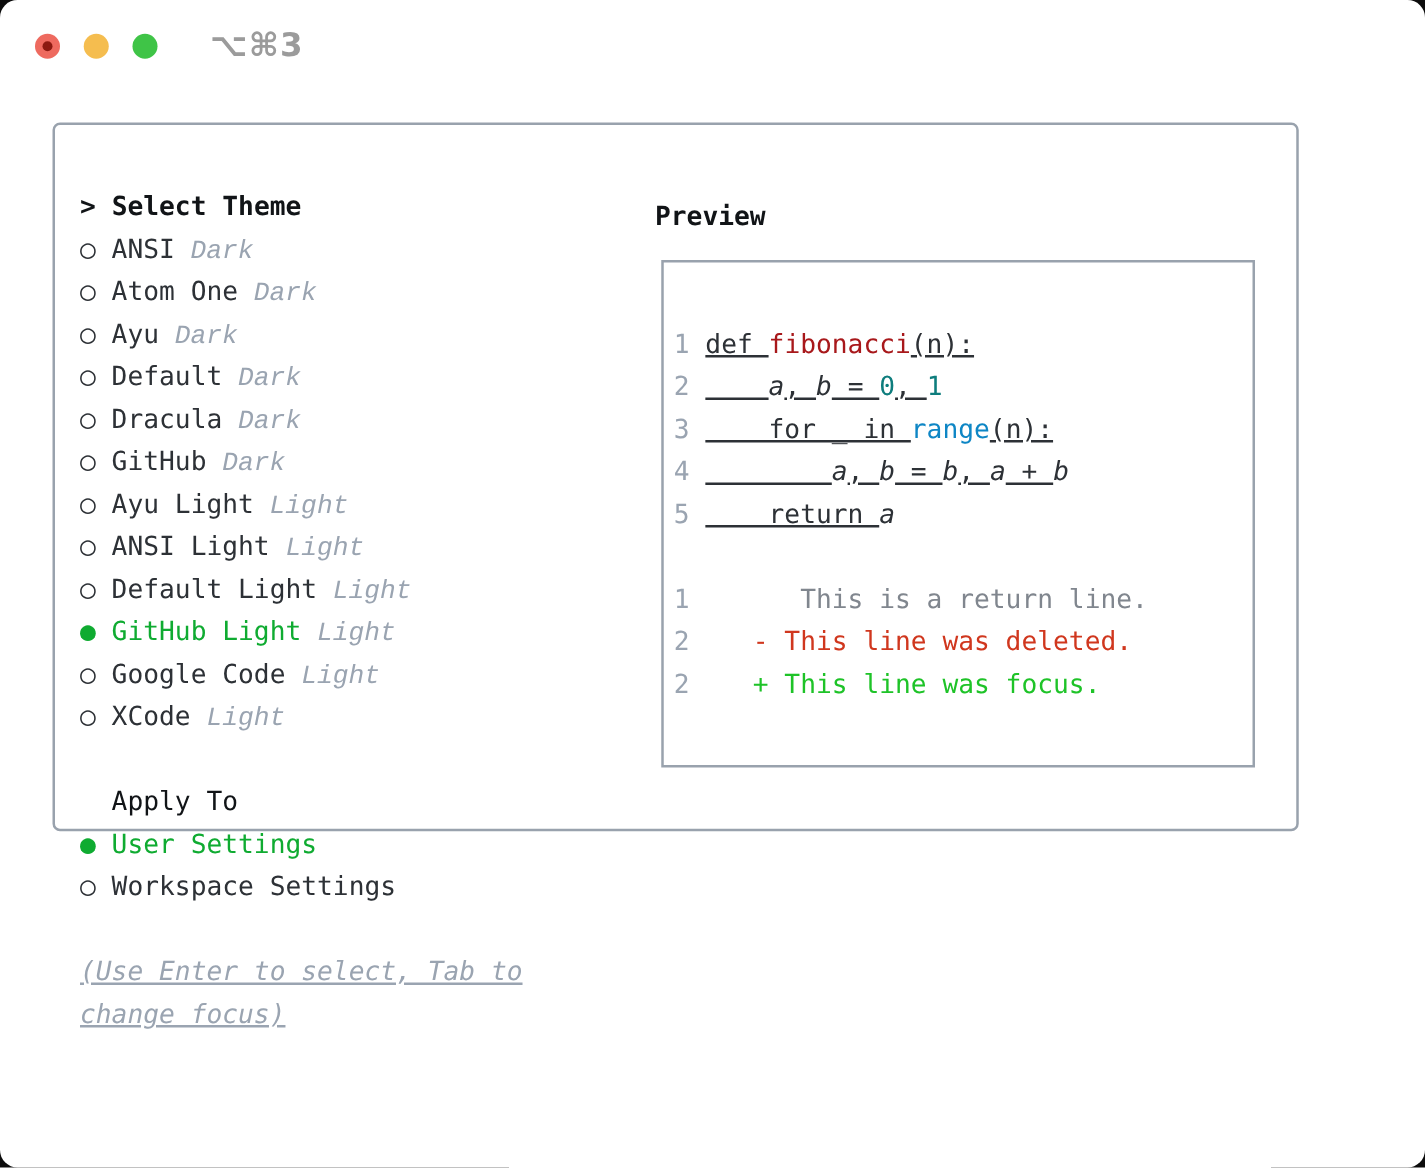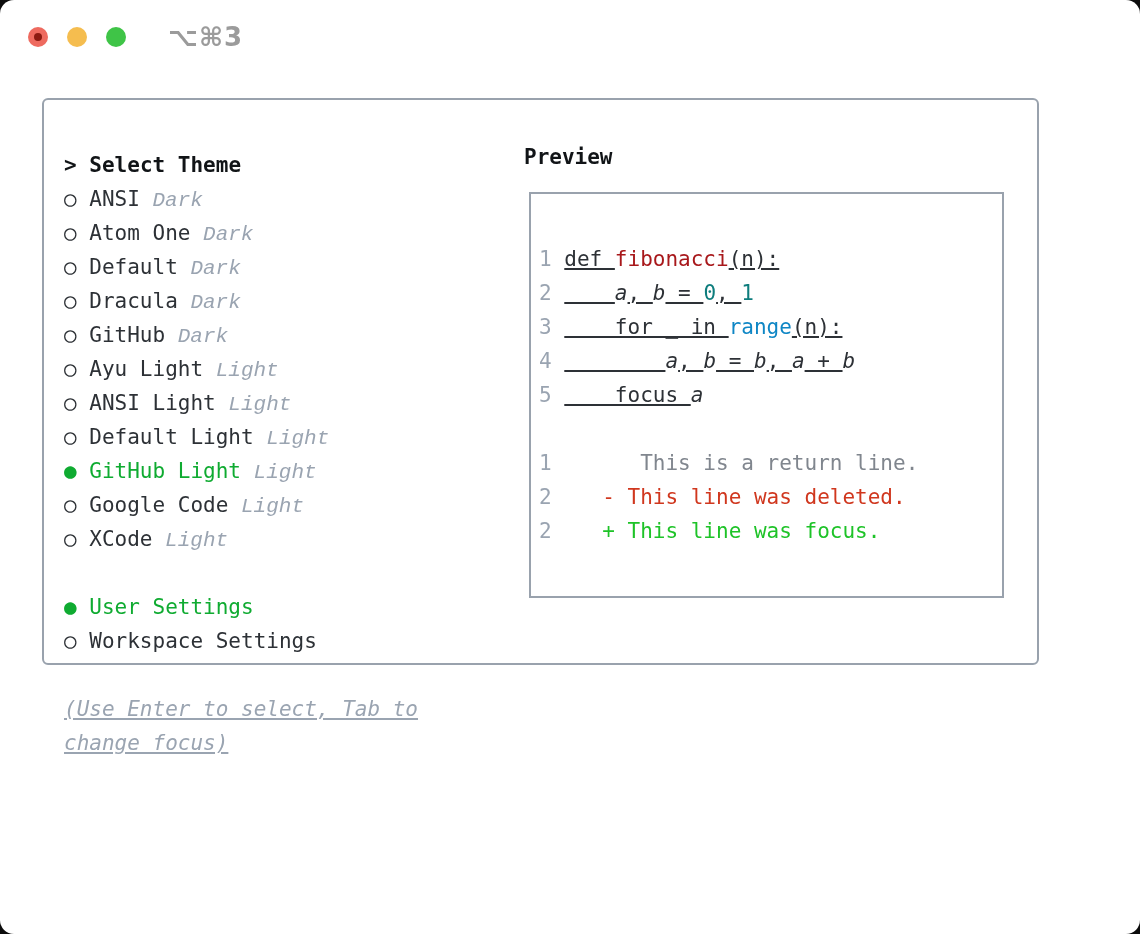--- a/index.html
+++ b/index.html
@@ -39,21 +39,21 @@
   
   .left-col{position:absolute;left:20px;top:48px;color:var(--c-plain,#2d3136);}
   .hdr{font-weight:bold;color:#111417;}
   .marker{display:inline;}
   .theme-item{cursor:pointer;}
   .theme-item .suffix{color:var(--c-gray,#9aa4b1);font-style:italic;font-family:Liberation Mono, monospace;}
   .selected-green{color:var(--c-green,#0fab31);}
   .apply-label{color:#111417;}
   .hint{color:var(--c-gray,#9aa4b1);font-style:italic;text-decoration:underline;}
   
-  .right-col{position:absolute;left:480px;top:40px;}
+  .right-col{position:absolute;left:480px;top:56px;}
   .preview-box{
     margin-top:18px;margin-left:5px;width:475px;height:406px;box-sizing:border-box;
     border:2px solid var(--c-border,#99a2ad);background:#ffffff;
     padding:48px 10px 48px 8px;overflow:hidden;
   }
   .code-line{height:34px;line-height:34px;font-size:21px;white-space:pre;}
   .lnum{color:var(--c-lnum,#9aa4b1);display:inline-block;width:2ch;}
   .tok-p{color:var(--c-plain,#2d3136);text-decoration:underline;}
   .tok-fn{color:var(--c-func-red,#a8181b);}
   .tok-n{color:var(--c-num-teal,#0e7d7d);}
@@ -79,49 +79,51 @@
     <div class="window-title">⌥⌘3</div>
   </div>
 
   <div class="panel">
 
     <div class="left-col">
       <div class="line hdr"><span class="marker">&gt;</span><span> </span><span>Select Theme</span></div>
       <div id="theme-list">
           <div class="line theme-item"><span>○ </span><span class="name">ANSI</span><span class="suffix"> Dark</span></div>
           <div class="line theme-item"><span>○ </span><span class="name">Atom One</span><span class="suffix"> Dark</span></div>
+          <div class="line theme-item"><span>○ </span><span class="name">Ayu</span><span class="suffix"> Dark</span></div>
           <div class="line theme-item"><span>○ </span><span class="name">Default</span><span class="suffix"> Dark</span></div>
           <div class="line theme-item"><span>○ </span><span class="name">Dracula</span><span class="suffix"> Dark</span></div>
           <div class="line theme-item"><span>○ </span><span class="name">GitHub</span><span class="suffix"> Dark</span></div>
           <div class="line theme-item"><span>○ </span><span class="name">Ayu Light</span><span class="suffix"> Light</span></div>
           <div class="line theme-item"><span>○ </span><span class="name">ANSI Light</span><span class="suffix"> Light</span></div>
           <div class="line theme-item"><span>○ </span><span class="name">Default Light</span><span class="suffix"> Light</span></div>
           <div class="line theme-item"><span class="selected-green">● </span><span class="name selected-green">GitHub Light</span><span class="suffix"> Light</span></div>
           <div class="line theme-item"><span>○ </span><span class="name">Google Code</span><span class="suffix"> Light</span></div>
           <div class="line theme-item"><span>○ </span><span class="name">XCode</span><span class="suffix"> Light</span></div>
         </div>
       <div class="line"> </div>
+      <div class="line apply-label"><span>  </span><span>Apply To</span></div>
       <div id="apply-list">
           <div class="line theme-item"><span class="selected-green">● </span><span class="selected-green">User Settings</span></div>
           <div class="line theme-item"><span>○ </span><span>Workspace Settings</span></div>
         </div>
       <div class="line"> </div>
       <div class="line hint">(Use Enter to select, Tab to</div>
       <div class="line hint">change focus)</div>
     </div>
 
     <div class="right-col">
       <div class="line hdr">Preview</div>
       <div class="preview-box">
         <div id="code-lines">
             <div class="code-line"><span class="lnum">1</span><span class="tok-p">def </span><span class="tok-fn">fibonacci</span><span class="tok-p">(n):</span></div>
             <div class="code-line"><span class="lnum">2</span><span class="tok-p">    </span><span class="tok-v">a</span><span class="tok-p">, </span><span class="tok-v">b</span><span class="tok-p"> = </span><span class="tok-n">0</span><span class="tok-p">, </span><span class="tok-n">1</span></div>
             <div class="code-line"><span class="lnum">3</span><span class="tok-p">    for _ in </span><span class="tok-b">range</span><span class="tok-p">(n):</span></div>
             <div class="code-line"><span class="lnum">4</span><span class="tok-p">        </span><span class="tok-v">a</span><span class="tok-p">, </span><span class="tok-v">b</span><span class="tok-p"> = </span><span class="tok-v">b</span><span class="tok-p">, </span><span class="tok-v">a</span><span class="tok-p"> + </span><span class="tok-v">b</span></div>
-            <div class="code-line"><span class="lnum">5</span><span class="tok-p">    focus </span><span class="tok-v">a</span></div>
+            <div class="code-line"><span class="lnum">5</span><span class="tok-p">    return </span><span class="tok-v">a</span></div>
             <div class="code-line"><span class="lnum"></span></div>
             <div class="code-line"><span class="lnum">1</span><span class="tok-ctx">      This is a return line.</span></div>
             <div class="code-line"><span class="lnum">2</span><span class="tok-del">   - This line was deleted.</span></div>
             <div class="code-line"><span class="lnum">2</span><span class="tok-add">   + This line was focus.</span></div>
           </div>
       </div>
     </div>
 
   </div>
 </div>

